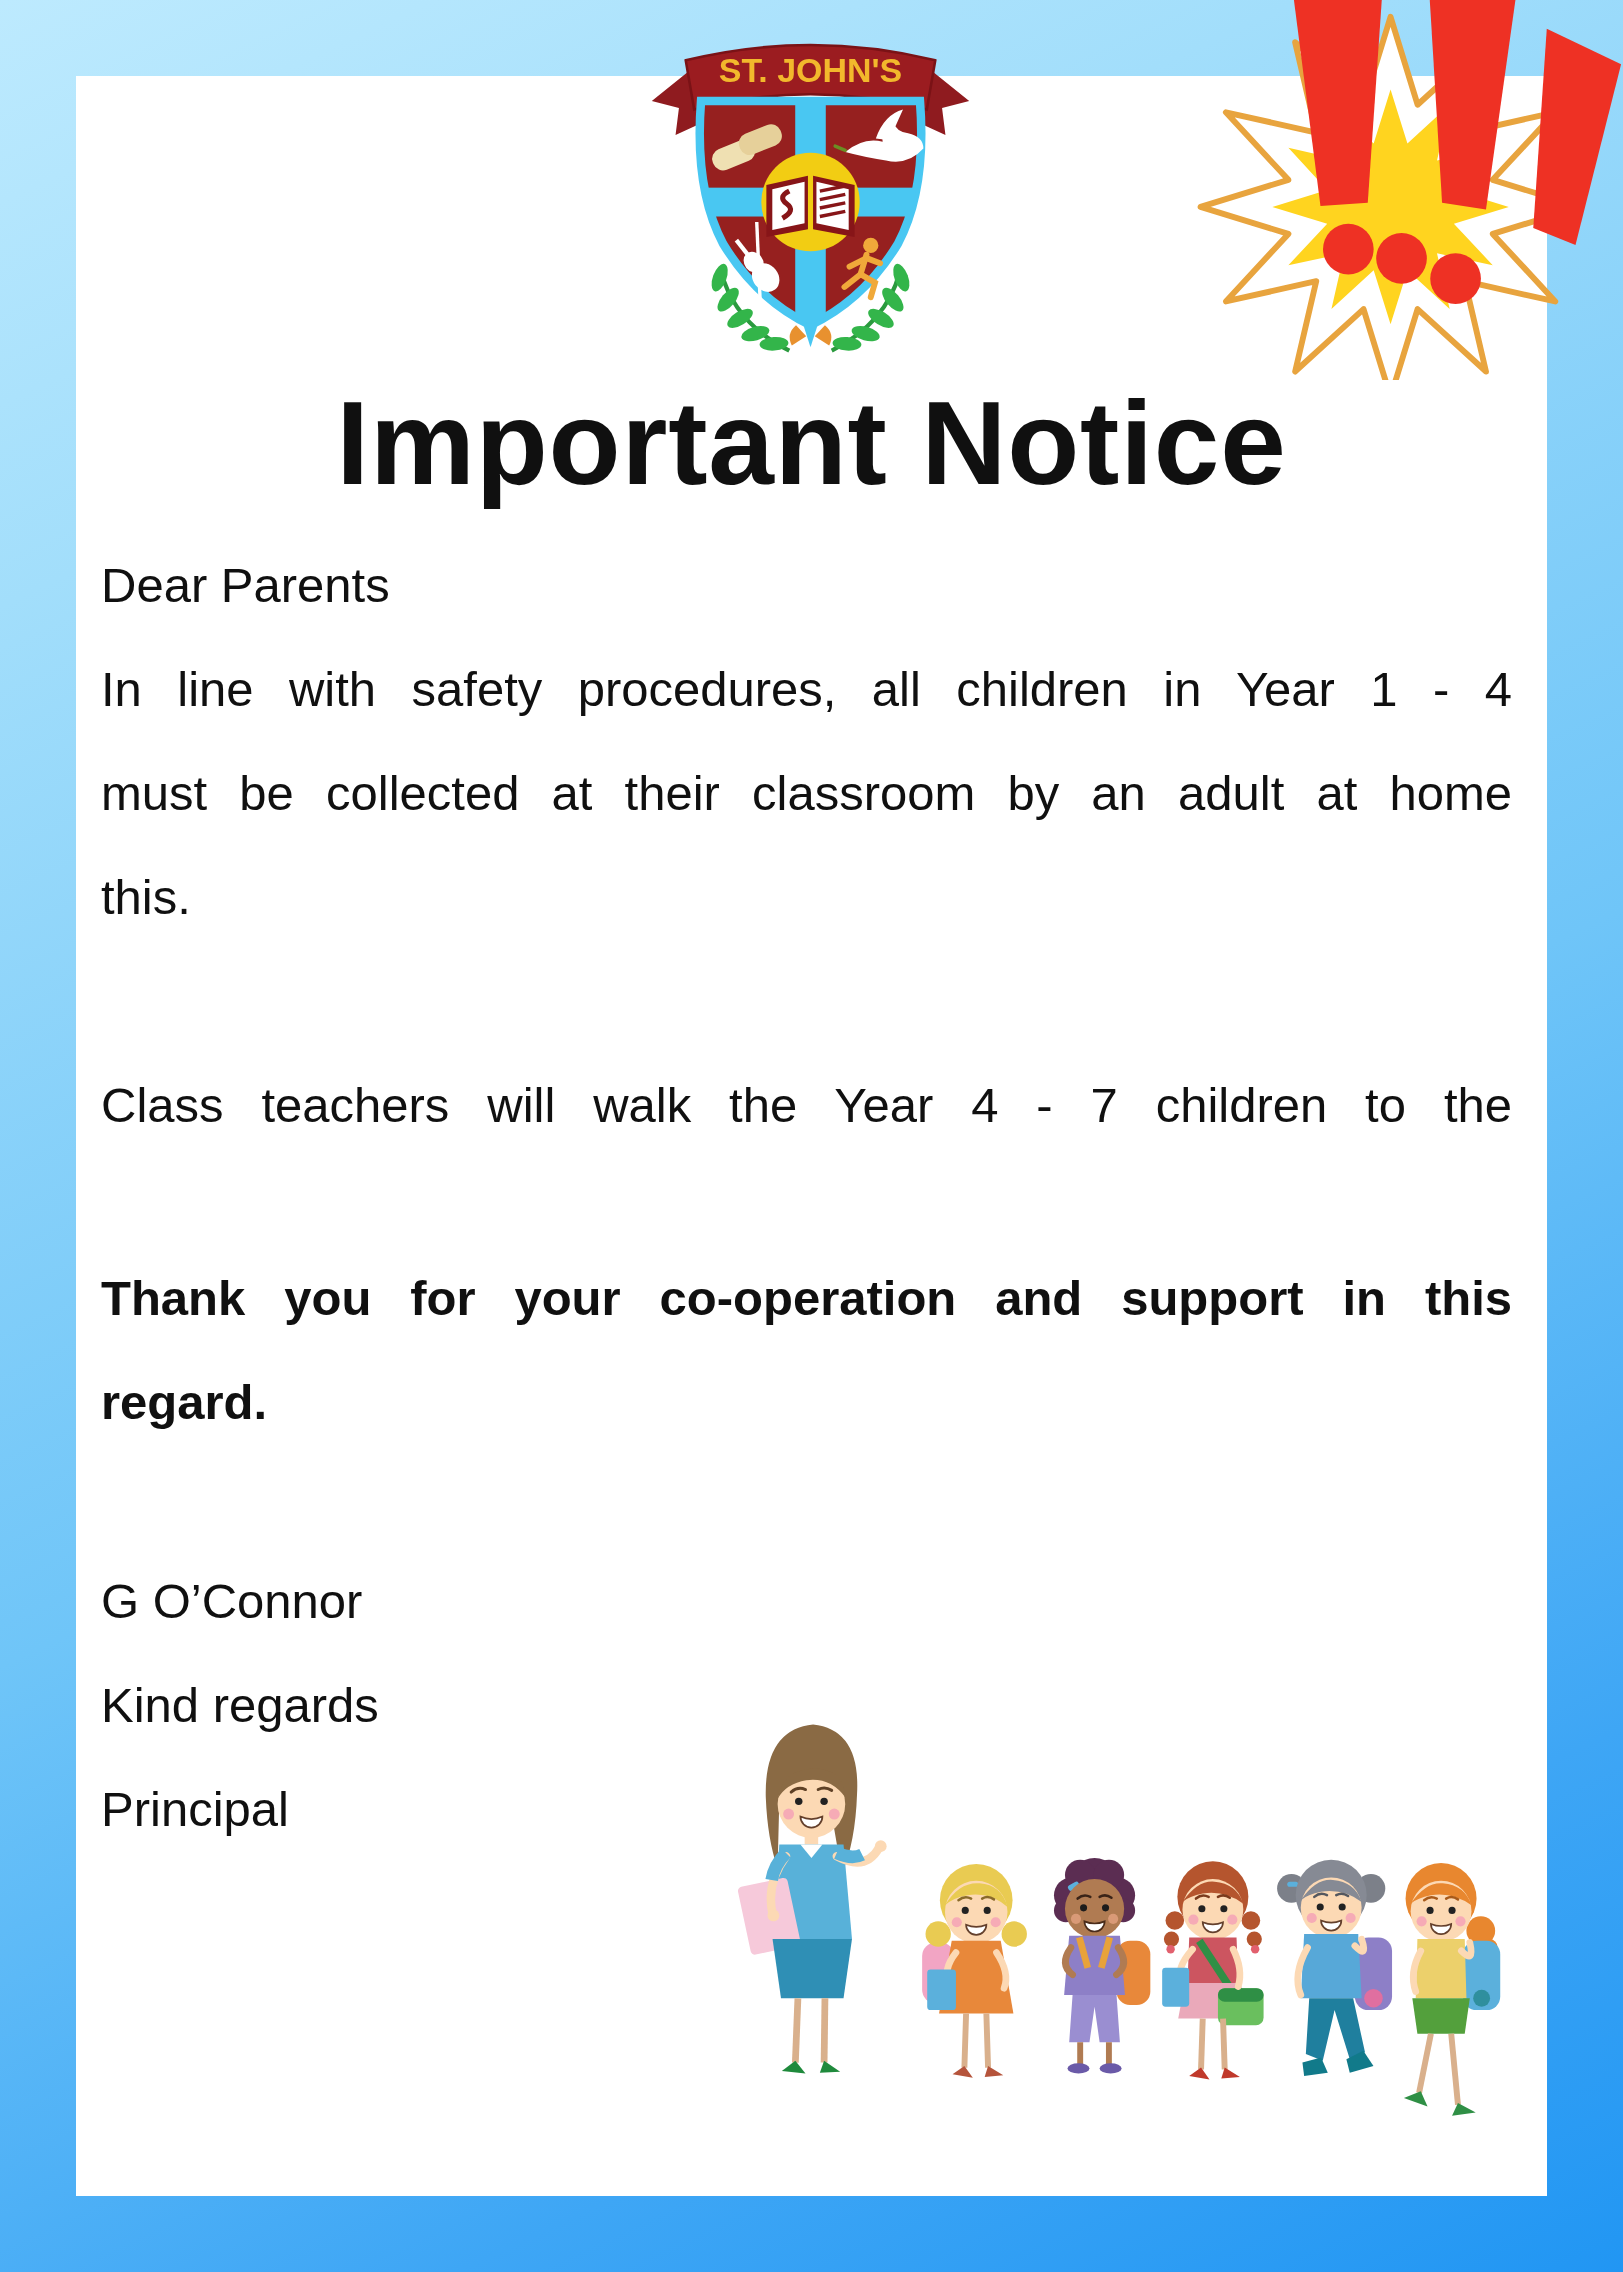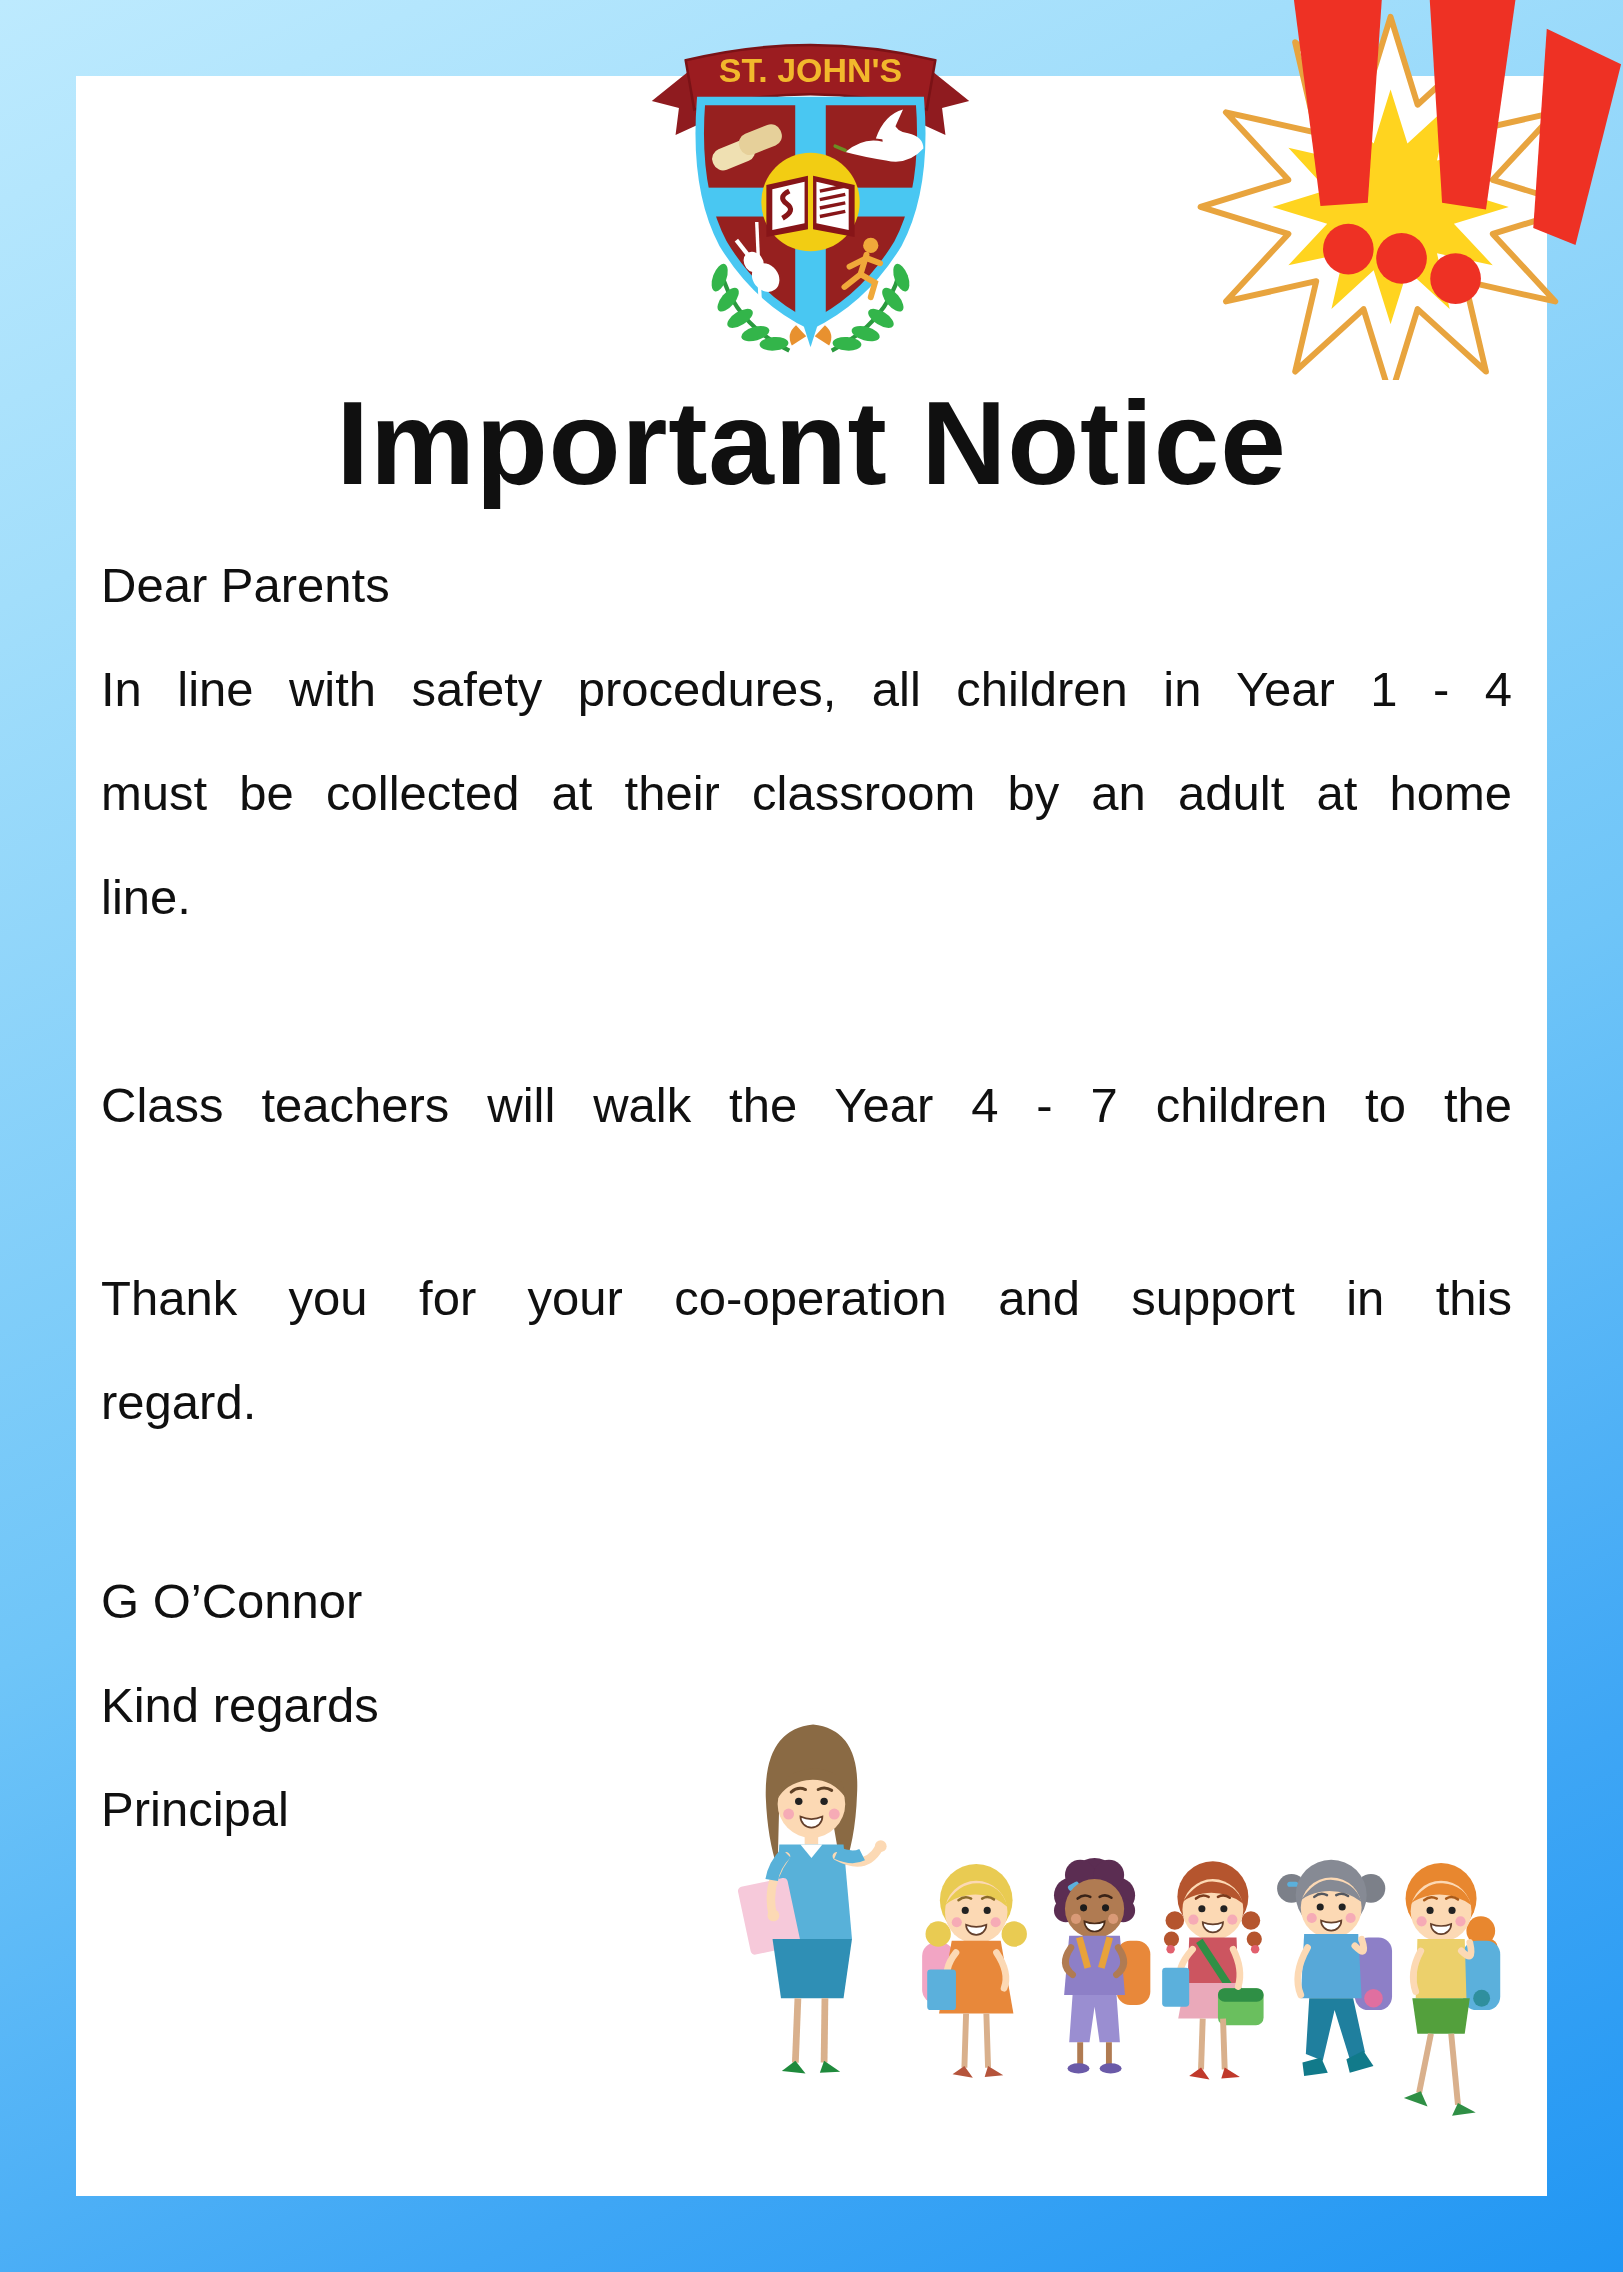--- a/index.html
+++ b/index.html
@@ -13,21 +13,21 @@
   .burst{position:absolute;left:1175px;top:0;width:448px;height:380px;}
   .title{
     position:absolute;left:76px;top:375px;width:1471px;margin:0;
     text-align:center;font-size:118px;font-weight:bold;letter-spacing:0.8px;color:#101010;
   }
   .content{position:absolute;left:101px;top:533px;width:1427px;font-size:49px;line-height:104px;}
   .line{height:104px;}
   .just{text-align:justify;text-align-last:justify;}
   .para{margin:0 16px 104px 0;}
   .para.p2{margin-bottom:89px;}
-  .para.p3{margin-bottom:95px;}
+  .para.p3{margin-bottom:95px;font-weight:bold;}
   .sig{margin:0;}
   .illustration{position:absolute;left:659px;top:1716px;width:888px;height:524px;}
 </style>
 </head>
 <body>
 
 <div class="page"></div>
 
 <svg class="crest" viewBox="0 0 390 410">
   <defs>
@@ -124,21 +124,21 @@
   </g>
 </svg>
 
 <h1 class="title">Important Notice</h1>
 
 <div class="content">
   <div class="line">Dear Parents</div>
   <div class="para">
     <div class="line just">In line with safety procedures, all children in Year 1 - 4</div>
     <div class="line just">must be collected at their classroom by an adult at home</div>
-    <div class="line">line.</div>
+    <div class="line">this.</div>
   </div>
   <div class="para p2">
     <div class="line just">Class teachers will walk the Year 4 - 7 children to the</div>
   </div>
   <div class="para p3">
     <div class="line just">Thank you for your co-operation and support in this</div>
     <div class="line">regard.</div>
   </div>
   <div class="sig">
     <div class="line">G O’Connor</div>

